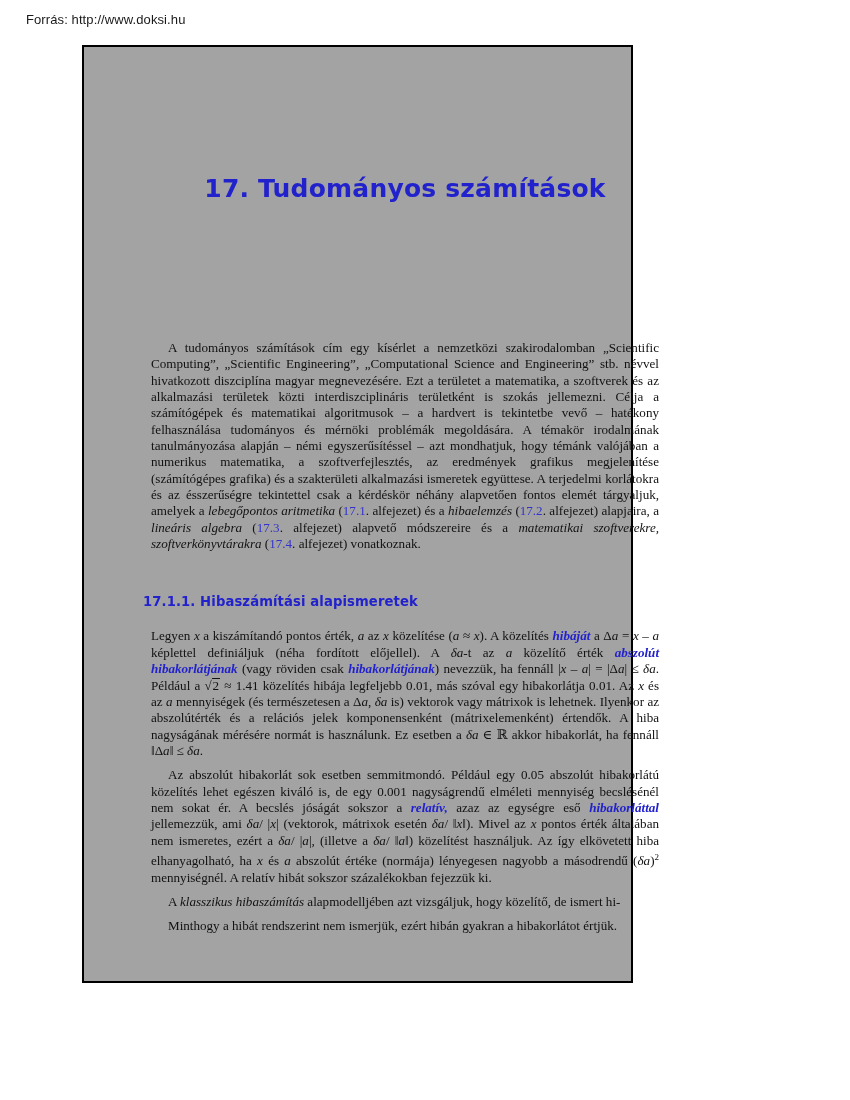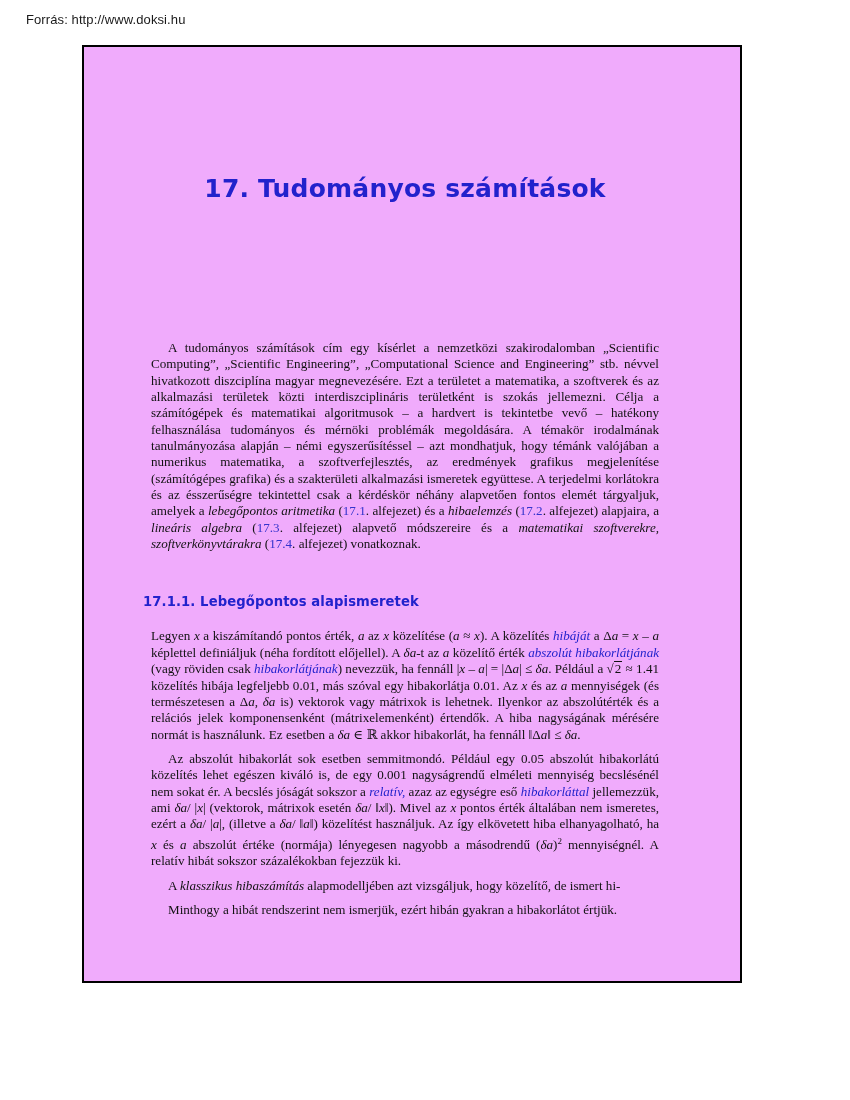--- a/index.html
+++ b/index.html
@@ -26,25 +26,25 @@
     letter-spacing: 0.1px;
     white-space: nowrap;
     padding-left: 14px;
   }
 
   
   #page-frame {
     position: absolute;
     left: 82px;
     top: 45px;
-    width: 660px;
+    width: 551px;
     height: 938px;
     border: 2px solid #000000;
     box-sizing: border-box;
-    background: #f0abfc;
+    background: #a3a3a3;
   }
 
   #page-inner {
     position: absolute;
     left: 59px;
     top: 0px;
     width: 524px;
   }
 
   
@@ -108,21 +108,21 @@
   .gap-sec-before { height: 21px; }
   .gap-sec-after  { height: 13px; }
   .gap-sub-after  { height: 11px; }
 
   
   .it  { font-style: italic; }
   .ref { color: #3333cc; }
   .term {
     color: #2222cc;
     font-style: italic;
-    font-weight: normal;
+    font-weight: bold;
   }
   .math { font-style: italic; }
   .bb   { font-family: "DejaVu Serif", serif; font-style: normal; }
   .sup  { font-size: 9px; vertical-align: super; font-style: normal; }
   .rad  { font-style: normal; }
   .rad .bar {
     border-top: 1px solid #111;
     padding: 0 1px;
     display: inline-block;
     line-height: 1;
@@ -140,21 +140,21 @@
 
     <div id="body-flow">
 
       <p class="para"><span>A tudományos számítások cím egy kísérlet a nemzetközi szakirodalomban „Scientific Computing”, „Scientific Engineering”, „Computational Science and Engineering” stb. névvel hivatkozott diszciplína magyar megnevezésére. Ezt a területet a matematika, a szoftverek és az alkalmazási területek közti interdiszciplináris területként is szokás jellemezni. Célja a számítógépek és matematikai algoritmusok – a hardvert is tekintetbe vevő – hatékony felhasználása tudományos és mérnöki problémák megoldására. A témakör irodalmának tanulmányozása alapján – némi egyszerűsítéssel – azt mondhatjuk, hogy témánk valójában a numerikus matematika, a szoftverfejlesztés, az eredmények grafikus megjelenítése (számítógépes grafika) és a szakterületi alkalmazási ismeretek együttese. A terjedelmi korlátokra és az ésszerűségre tekintettel csak a kérdéskör néhány alapvetően fontos elemét tárgyaljuk, amelyek a </span><span class="it">lebegőpontos aritmetika</span><span> (</span><span class="ref">17.1</span><span>. alfejezet) és a </span><span class="it">hibaelemzés</span><span> (</span><span class="ref">17.2</span><span>. alfejezet) alapjaira, a </span><span class="it">lineáris algebra</span><span> (</span><span class="ref">17.3</span><span>. alfejezet) alapvető módszereire és a </span><span class="it">matematikai szoftverekre, szoftverkönyvtárakra</span><span> (</span><span class="ref">17.4</span><span>. alfejezet) vonatkoznak.</span></p>
 
       <div class="gap-sec-before"></div>
 
 
       <div class="gap-sec-after"></div>
 
-      <h3 class="subsec">17.1.1. Lebegőpontos alapismeretek</h3>
+      <h3 class="subsec">17.1.1. Hibaszámítási alapismeretek</h3>
 
       <div class="gap-sub-after"></div>
 
       <p class="para noindent"><span>Legyen </span><span class="math">x</span><span> a kiszámítandó pontos érték, </span><span class="math">a</span><span> az </span><span class="math">x</span><span> közelítése (</span><span class="math">a</span><span> ≈ </span><span class="math">x</span><span>). A közelítés </span><span class="term">hibáját</span><span> a Δ</span><span class="math">a</span><span> = </span><span class="math">x</span><span> – </span><span class="math">a</span><span> képlettel definiáljuk (néha fordított előjellel). A </span><span class="math">δa</span><span>-t az </span><span class="math">a</span><span> közelítő érték </span><span class="term">abszolút hibakorlátjának</span><span> (vagy röviden csak </span><span class="term">hibakorlátjának</span><span>) nevezzük, ha fennáll |</span><span class="math">x</span><span> – </span><span class="math">a</span><span>| = |Δ</span><span class="math">a</span><span>| ≤ </span><span class="math">δa</span><span>. Például a </span><span class="rad">√<span class="bar">2</span></span><span> ≈ 1.41 közelítés hibája legfeljebb 0.01, más szóval egy hibakorlátja 0.01. Az </span><span class="math">x</span><span> és az </span><span class="math">a</span><span> mennyiségek (és természetesen a Δ</span><span class="math">a</span><span>, </span><span class="math">δa</span><span> is) vektorok vagy mátrixok is lehetnek. Ilyenkor az abszolútérték és a relációs jelek komponensenként (mátrixelemenként) értendők. A hiba nagyságának mérésére normát is használunk. Ez esetben a </span><span class="math">δa</span><span> ∈ </span><span class="bb">ℝ</span><span> akkor hibakorlát, ha fennáll ‖Δ</span><span class="math">a</span><span>‖ ≤ </span><span class="math">δa</span><span>.</span></p>
 
       <p class="para"><span>Az abszolút hibakorlát sok esetben semmitmondó. Például egy 0.05 abszolút hibakorlátú közelítés lehet egészen kiváló is, de egy 0.001 nagyságrendű elméleti mennyiség becslésénél nem sokat ér. A becslés jóságát sokszor a </span><span class="term">relatív,</span><span> azaz az egységre eső </span><span class="term">hibakorláttal</span><span> jellemezzük, ami </span><span class="math">δa</span><span>/ |</span><span class="math">x</span><span>| (vektorok, mátrixok esetén </span><span class="math">δa</span><span>/ ‖</span><span class="math">x</span><span>‖). Mivel az </span><span class="math">x</span><span> pontos érték általában nem ismeretes, ezért a </span><span class="math">δa</span><span>/ |</span><span class="math">a</span><span>|, (illetve a </span><span class="math">δa</span><span>/ ‖</span><span class="math">a</span><span>‖) közelítést használjuk. Az így elkövetett hiba elhanyagolható, ha </span><span class="math">x</span><span> és </span><span class="math">a</span><span> abszolút értéke (normája) lényegesen nagyobb a másodrendű (</span><span class="math">δa</span><span>)</span><span class="sup">2</span><span> mennyiségnél. A relatív hibát sokszor százalékokban fejezzük ki.</span></p>
 
       <p class="para"><span>A </span><span class="it">klasszikus hibaszámítás</span><span> alapmodelljében azt vizsgáljuk, hogy közelítő, de ismert hi-</span></p>
 
       <p class="para">Minthogy a hibát rendszerint nem ismerjük, ezért hibán gyakran a hibakorlátot értjük.</p>

